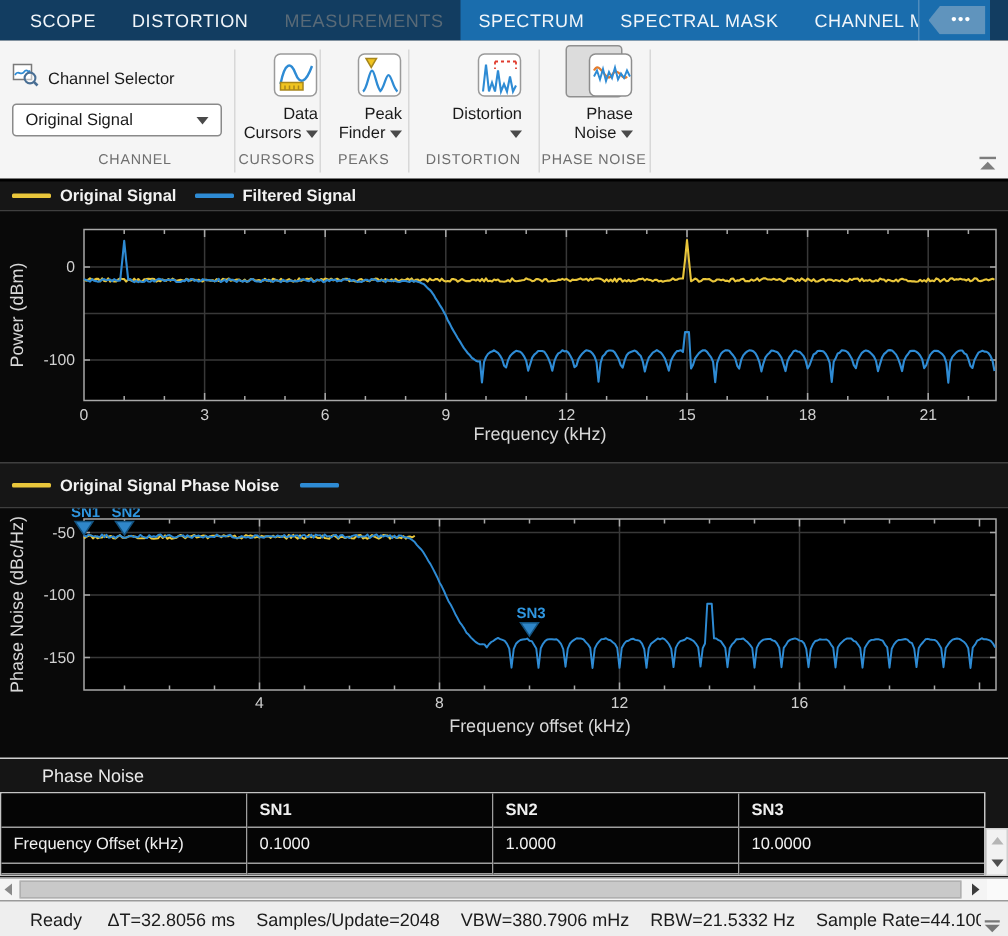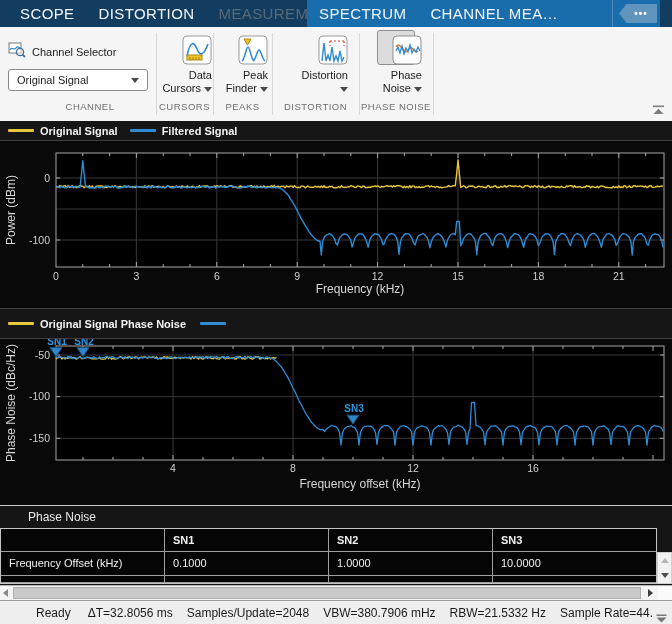--- a/index.html
+++ b/index.html
@@ -6,32 +6,32 @@
   html,body{width:672px;height:624px;overflow:hidden;background:#000;
     font-family:"Liberation Sans",sans-serif}
   .app{position:relative;width:672px;height:624px;background:#000}
 
   
   .tabbar{position:absolute;top:0;left:0;width:672px;height:27px;background:#123d61}
   .tabs-left{position:absolute;left:0;top:0;width:307px;height:27px;display:flex;
     justify-content:space-around;align-items:center;background:#123d61;padding:0 8px}
   .tabs-right{position:absolute;left:307px;top:0;width:305px;height:27px;display:flex;
     align-items:center;background:#1a6dad}
-  .tab{color:#f2f6fa;font-size:15px;letter-spacing:.4px;white-space:nowrap;padding:0 12px;
+  .tab{color:#f2f6fa;font-size:12px;letter-spacing:.4px;white-space:nowrap;padding:0 12px;
     height:27px;display:flex;align-items:center;cursor:default}
   .tab.dimmed{color:#596a77}
   .tab-extra{position:absolute;left:612px;top:0;width:48px;height:27px;background:#1a6dad;
     border-left:1px solid #4f8cbd}
   .overflow-btn{position:absolute;left:6px;top:4px;width:38px;height:19px;background:#6094bd;
     color:#fff;font-size:10px;font-weight:bold;display:flex;align-items:center;
     justify-content:center;clip-path:polygon(0 50%,20% 0,100% 0,100% 100%,20% 100%);
     letter-spacing:1px;padding-left:6px}
 
   
-  .toolbar{position:absolute;top:27px;left:0;width:672px;height:112px;background:#f5f5f5}
+  .toolbar{position:absolute;top:27px;left:0;width:672px;height:92px;background:#f5f5f5}
   .tb-div{position:absolute;top:6px;height:82px;width:1px;background:#d8d8d8}
   .chan-label-row{position:absolute;left:8px;top:15px;display:flex;align-items:center}
   .chan-label{font-size:11px;color:#1a1a1a;margin-left:6px}
   .dropdown{position:absolute;left:8px;top:42px;width:140px;height:22px;background:#fff;
     border:1px solid #8a8a8a;border-radius:3px;font-size:11px;color:#1a1a1a;display:flex;
     align-items:center;padding:0 8px;cursor:pointer}
   .dropdown .caret{margin-left:auto}
   .caret{width:0;height:0;border-left:4px solid transparent;border-right:4px solid transparent;
     border-top:5px solid #4a4a4a;display:inline-block;vertical-align:middle}
   .tb-section{position:absolute;top:74px;font-size:9.5px;color:#6f6f6f;letter-spacing:.5px;
@@ -87,37 +87,38 @@
     border-bottom:4px solid transparent;border-left:5px solid #3c3c3c}
   .h-corner{position:absolute;left:658px;top:0;width:14px;height:14px;background:#fafafa}
 
   
   .statusbar{position:absolute;top:600px;left:0;width:672px;height:24px;background:#eee;
     border-top:1px solid #9a9a9a;display:flex;align-items:center;overflow:hidden;
     padding-left:20px}
   .status-inner{display:flex;align-items:center;width:634px;overflow:hidden}
   .st{font-size:12px;color:#1b1b1b;white-space:nowrap;flex:0 0 auto}
   .st+.st{margin-left:14px}
-  .st.first{margin-left:16px}
+  .st.first{margin-left:0}
   .st.dt{margin-left:17px}
   .status-icn{position:absolute;right:5px;top:8px}
 </style>
 </head>
 <body>
 
 <div class="app">
 
   <div class="tabbar">
     <div class="tabs-left">
       <div class="tab">SCOPE</div>
       <div class="tab">DISTORTION</div>
       <div class="tab dimmed">MEASUREMENTS</div>
     </div>
     <div class="tabs-right">
       <div class="tab">SPECTRUM</div>
+      <div class="tab">SPECTRAL MASK</div>
       <div class="tab">CHANNEL MEA…</div>
     </div>
     <div class="tab-extra">
       <div class="overflow-btn">•••</div>
     </div>
   </div>
 
   <div class="toolbar">
     <div class="chan-label-row">
       <span class="ic">

